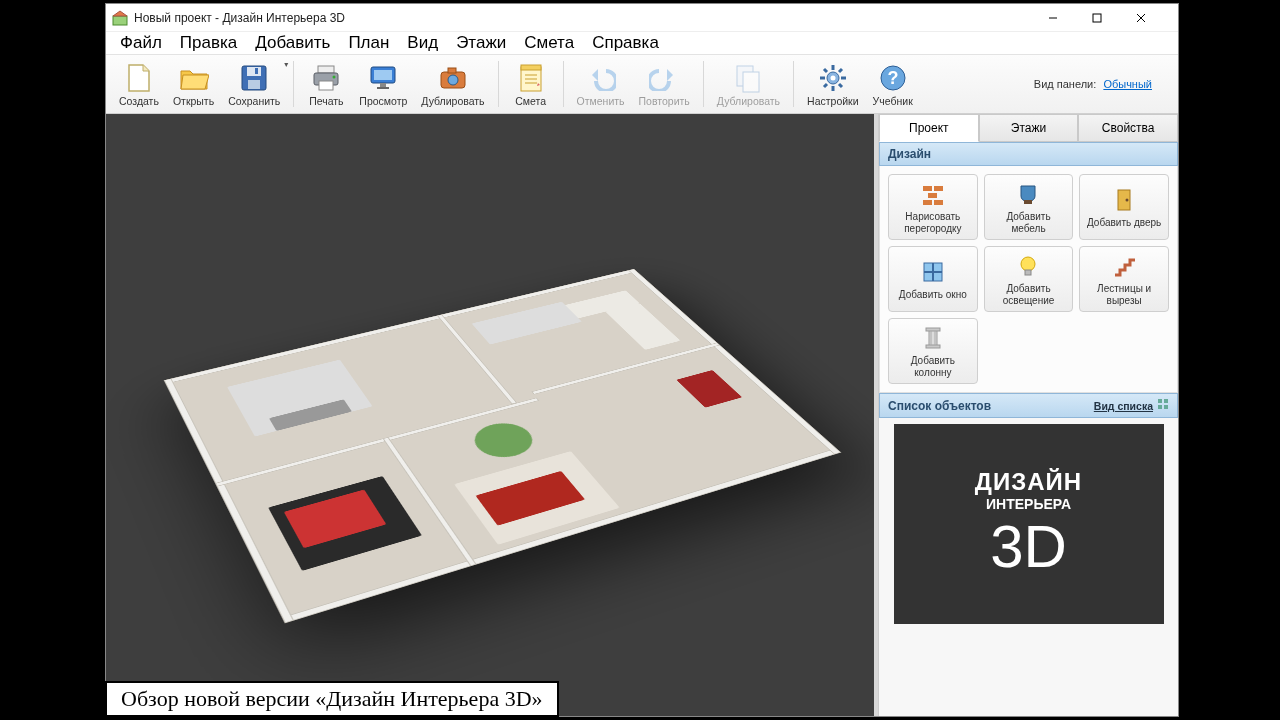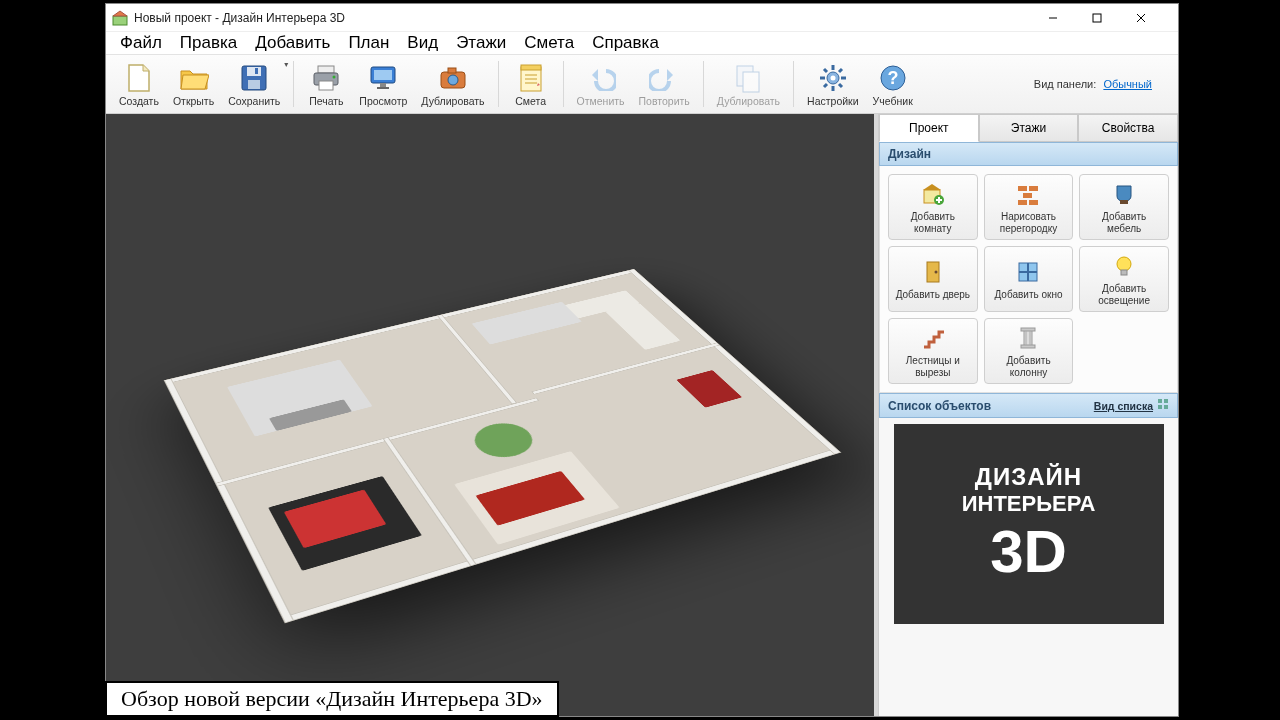--- a/index.html
+++ b/index.html
@@ -38,22 +38,22 @@
 .tab.active { background: #fff; border-bottom-color: #fff; font-weight: normal; }
 .section-header { background: linear-gradient(#d5e8f7,#b9d7ef); color: #2a4d6e; border: 1px solid #8fb6d8; font-weight: bold; font-size: 12px; padding: 4px 8px; display: flex; align-items: center; justify-content: space-between; }
 .section-header .hdr-link { font-size: 10.5px; font-weight: bold; color: #234; text-decoration: underline; cursor: pointer; }
 .design-grid { display: grid; grid-template-columns: repeat(3, 1fr); gap: 6px; padding: 8px; background: #fcfcfc; border: 1px solid #e0e0e0; border-top: none; }
 .dg-btn { background: linear-gradient(#fdfdfd,#ececec); border: 1px solid #cfcfcf; border-radius: 4px; height: 66px; display: flex; flex-direction: column; align-items: center; justify-content: center; cursor: pointer; padding: 4px; }
 .dg-icon { width: 28px; height: 28px; display: flex; align-items: center; justify-content: center; }
 .dg-label { font-size: 10px; color: #333; text-align: center; line-height: 1.15; margin-top: 3px; }
 .list-area { flex: 1; padding: 6px; display: flex; align-items: flex-start; justify-content: center; }
 .promo-box { width: 270px; height: 200px; background: #333; color: #fff; display: flex; flex-direction: column; align-items: center; justify-content: center; font-weight: 700; text-align: center; }
 .promo-box .l1 { font-size: 24px; letter-spacing: 1px; }
-.promo-box .l2 { font-size: 22px; }
-.promo-box .l3 { font-size: 60px; font-weight: 700; }
+.promo-box .l2 { font-size: 14px; }
+.promo-box .l3 { font-size: 60px; font-weight: 400; }
 .caption-bar { position: absolute; left: 105px; bottom: 3px; height: 36px; background: #fff; border: 2px solid #000; padding: 2px 14px; font-size: 22px; font-family: Georgia, serif; display: flex; align-items: center; }
 </style>
 </head>
 <body>
 
 <div class="letterbox-top"></div>
 
 <div class="app-window">
 
   <div class="titlebar">
@@ -263,31 +263,20 @@
           <div class="tab">Этажи</div>
           <div class="tab">Свойства</div>
         </div>
       <div class="section-header">
         <span>Дизайн</span>
       </div>
       <div class="design-grid" id="design-grid">
           <div class="dg-btn">
             <div class="dg-icon">
               <svg width="24" height="24" viewBox="0 0 24 24">
-                <rect x="3" y="8" width="16" height="13" fill="#f3e9a0" stroke="#c89020"></rect>
-                <polygon points="11,2 2,8 20,8" fill="#c89020"></polygon>
-                <circle cx="18" cy="18" r="5" fill="#49a53a"></circle>
-                <path d="M18 15v6M15 18h6" stroke="#fff" stroke-width="2"></path>
-              </svg>
-            </div>
-            <div class="dg-label">Добавить комнату</div>
-          </div>
-          <div class="dg-btn">
-            <div class="dg-icon">
-              <svg width="24" height="24" viewBox="0 0 24 24">
                 <rect x="2" y="4" width="9" height="5" fill="#d97c3d"></rect>
                 <rect x="13" y="4" width="9" height="5" fill="#d97c3d"></rect>
                 <rect x="7" y="11" width="9" height="5" fill="#d97c3d"></rect>
                 <rect x="2" y="18" width="9" height="5" fill="#d97c3d"></rect>
                 <rect x="13" y="18" width="9" height="5" fill="#d97c3d"></rect>
               </svg>
             </div>
             <div class="dg-label">Нарисовать перегородку</div>
           </div>
           <div class="dg-btn">

